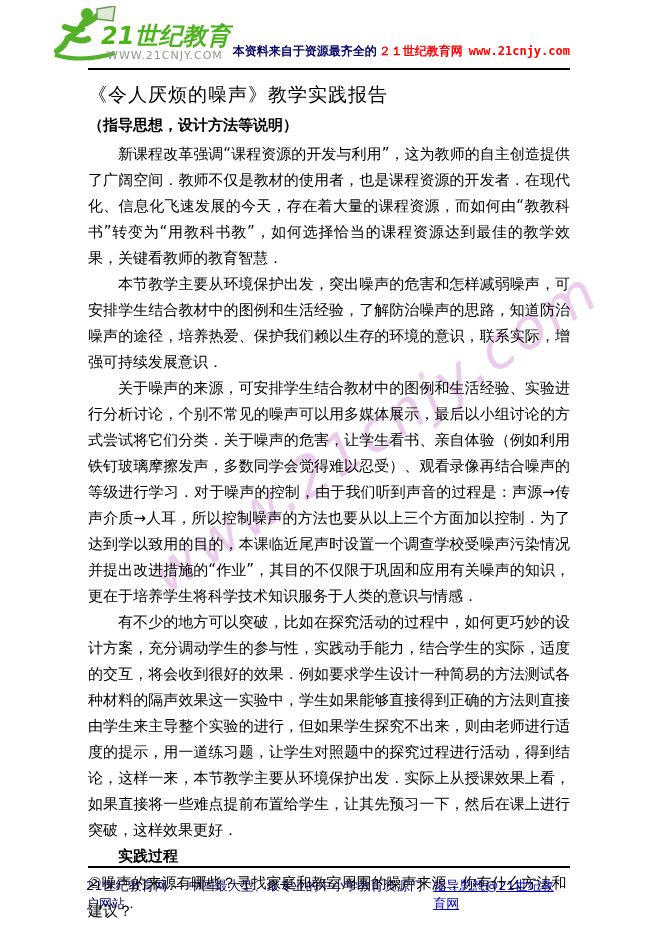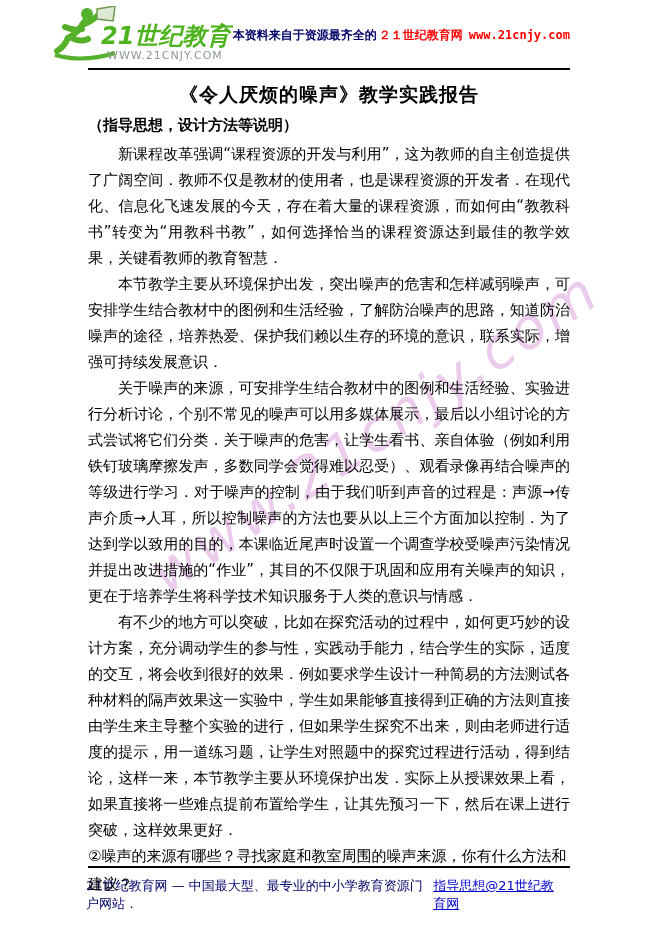--- a/index.html
+++ b/index.html
@@ -6,35 +6,35 @@
   .page{
     position:relative;width:661px;height:935px;background:#fff;overflow:hidden;
     font-family:"DejaVu Sans","Liberation Sans",sans-serif;color:#000;
   }
   
   .site-header{
     position:absolute;top:8px;left:88px;right:91px;height:60px;
     display:flex;justify-content:flex-end;align-items:flex-end;
   }
   .logo{display:block;text-decoration:none;cursor:pointer;}
-  .notice{font-size:12px;font-weight:bold;white-space:nowrap;padding-bottom:24px;}
+  .notice{font-size:12px;font-weight:bold;white-space:nowrap;padding-bottom:8px;}
   .notice-prefix{color:#000066;}
   .notice-brand{color:#ff0000;margin:0 2px;}
   .notice-url{color:#ff0000;font-family:"DejaVu Sans Mono","Liberation Mono",monospace;font-weight:bold;}
   .header-rule{position:absolute;top:68px;left:88px;right:91px;height:2px;background:#000;}
   
   .watermark{
     position:absolute;left:138px;top:552px;z-index:0;
     transform:rotate(-34deg);transform-origin:0 0;
     font-size:56px;font-style:italic;letter-spacing:4px;
     color:#ecccec;white-space:nowrap;pointer-events:none;user-select:none;
   }
   
   .doc{position:absolute;top:82px;left:88px;right:91px;z-index:1;}
-  .doc-title{font-size:19px;font-weight:bold;text-align:center;letter-spacing:1px;margin:0 0 8px;}
+  .doc-title{font-size:19px;font-weight:normal;letter-spacing:1px;margin:0 0 8px;}
   .doc-subtitle{font-size:15px;font-weight:bold;margin:4px 0 6px;}
   .body-para{font-size:15px;line-height:26px;margin:0;text-indent:2em;text-align:justify;}
   .section-heading{font-size:15px;line-height:27px;font-weight:bold;margin:0;text-indent:2em;}
   .plain-para{font-size:15px;line-height:27.5px;margin:0;text-indent:0;}
   
   .footer-rule{position:absolute;top:866px;left:88px;right:91px;height:2px;background:#000;}
   .footer-row{
     position:absolute;top:877px;left:80px;right:91px;
     display:flex;justify-content:space-between;align-items:baseline;
     font-size:13px;padding:0 6px;box-sizing:border-box;
@@ -75,20 +75,21 @@
 
   <div class="doc">
     <h1 class="doc-title">《令人厌烦的噪声》教学实践报告</h1>
     <h2 class="doc-subtitle">（指导思想，设计方法等说明）</h2>
 
     <p class="body-para">新课程改革强调“课程资源的开发与利用”，这为教师的自主创造提供了广阔空间．教师不仅是教材的使用者，也是课程资源的开发者．在现代化、信息化飞速发展的今天，存在着大量的课程资源，而如何由“教教科书”转变为“用教科书教”，如何选择恰当的课程资源达到最佳的教学效果，关键看教师的教育智慧．</p>
     <p class="body-para">本节教学主要从环境保护出发，突出噪声的危害和怎样减弱噪声，可安排学生结合教材中的图例和生活经验，了解防治噪声的思路，知道防治噪声的途径，培养热爱、保护我们赖以生存的环境的意识，联系实际，增强可持续发展意识．</p>
     <p class="body-para">关于噪声的来源，可安排学生结合教材中的图例和生活经验、实验进行分析讨论，个别不常见的噪声可以用多媒体展示，最后以小组讨论的方式尝试将它们分类．关于噪声的危害，让学生看书、亲自体验（例如利用铁钉玻璃摩擦发声，多数同学会觉得难以忍受）、观看录像再结合噪声的等级进行学习．对于噪声的控制，由于我们听到声音的过程是：声源→传声介质→人耳，所以控制噪声的方法也要从以上三个方面加以控制．为了达到学以致用的目的，本课临近尾声时设置一个调查学校受噪声污染情况并提出改进措施的“作业”，其目的不仅限于巩固和应用有关噪声的知识，更在于培养学生将科学技术知识服务于人类的意识与情感．</p>
     <p class="body-para">有不少的地方可以突破，比如在探究活动的过程中，如何更巧妙的设计方案，充分调动学生的参与性，实践动手能力，结合学生的实际，适度的交互，将会收到很好的效果．例如要求学生设计一种简易的方法测试各种材料的隔声效果这一实验中，学生如果能够直接得到正确的方法则直接由学生来主导整个实验的进行，但如果学生探究不出来，则由老师进行适度的提示，用一道练习题，让学生对照题中的探究过程进行活动，得到结论，这样一来，本节教学主要从环境保护出发．实际上从授课效果上看，如果直接将一些难点提前布置给学生，让其先预习一下，然后在课上进行突破，这样效果更好．</p>
 
+    <h3 class="section-heading">实践过程</h3>
     <p class="plain-para">②噪声的来源有哪些？寻找家庭和教室周围的噪声来源，你有什么方法和建议？</p>
 
   </div>
 
   <div class="footer-rule"></div>
   <div class="footer-row">
     <span class="footer-left">21世纪教育网 — 中国最大型、最专业的中小学教育资源门户网站．</span>
     <a class="footer-link">指导思想@21世纪教育网</a>
   </div>
 

